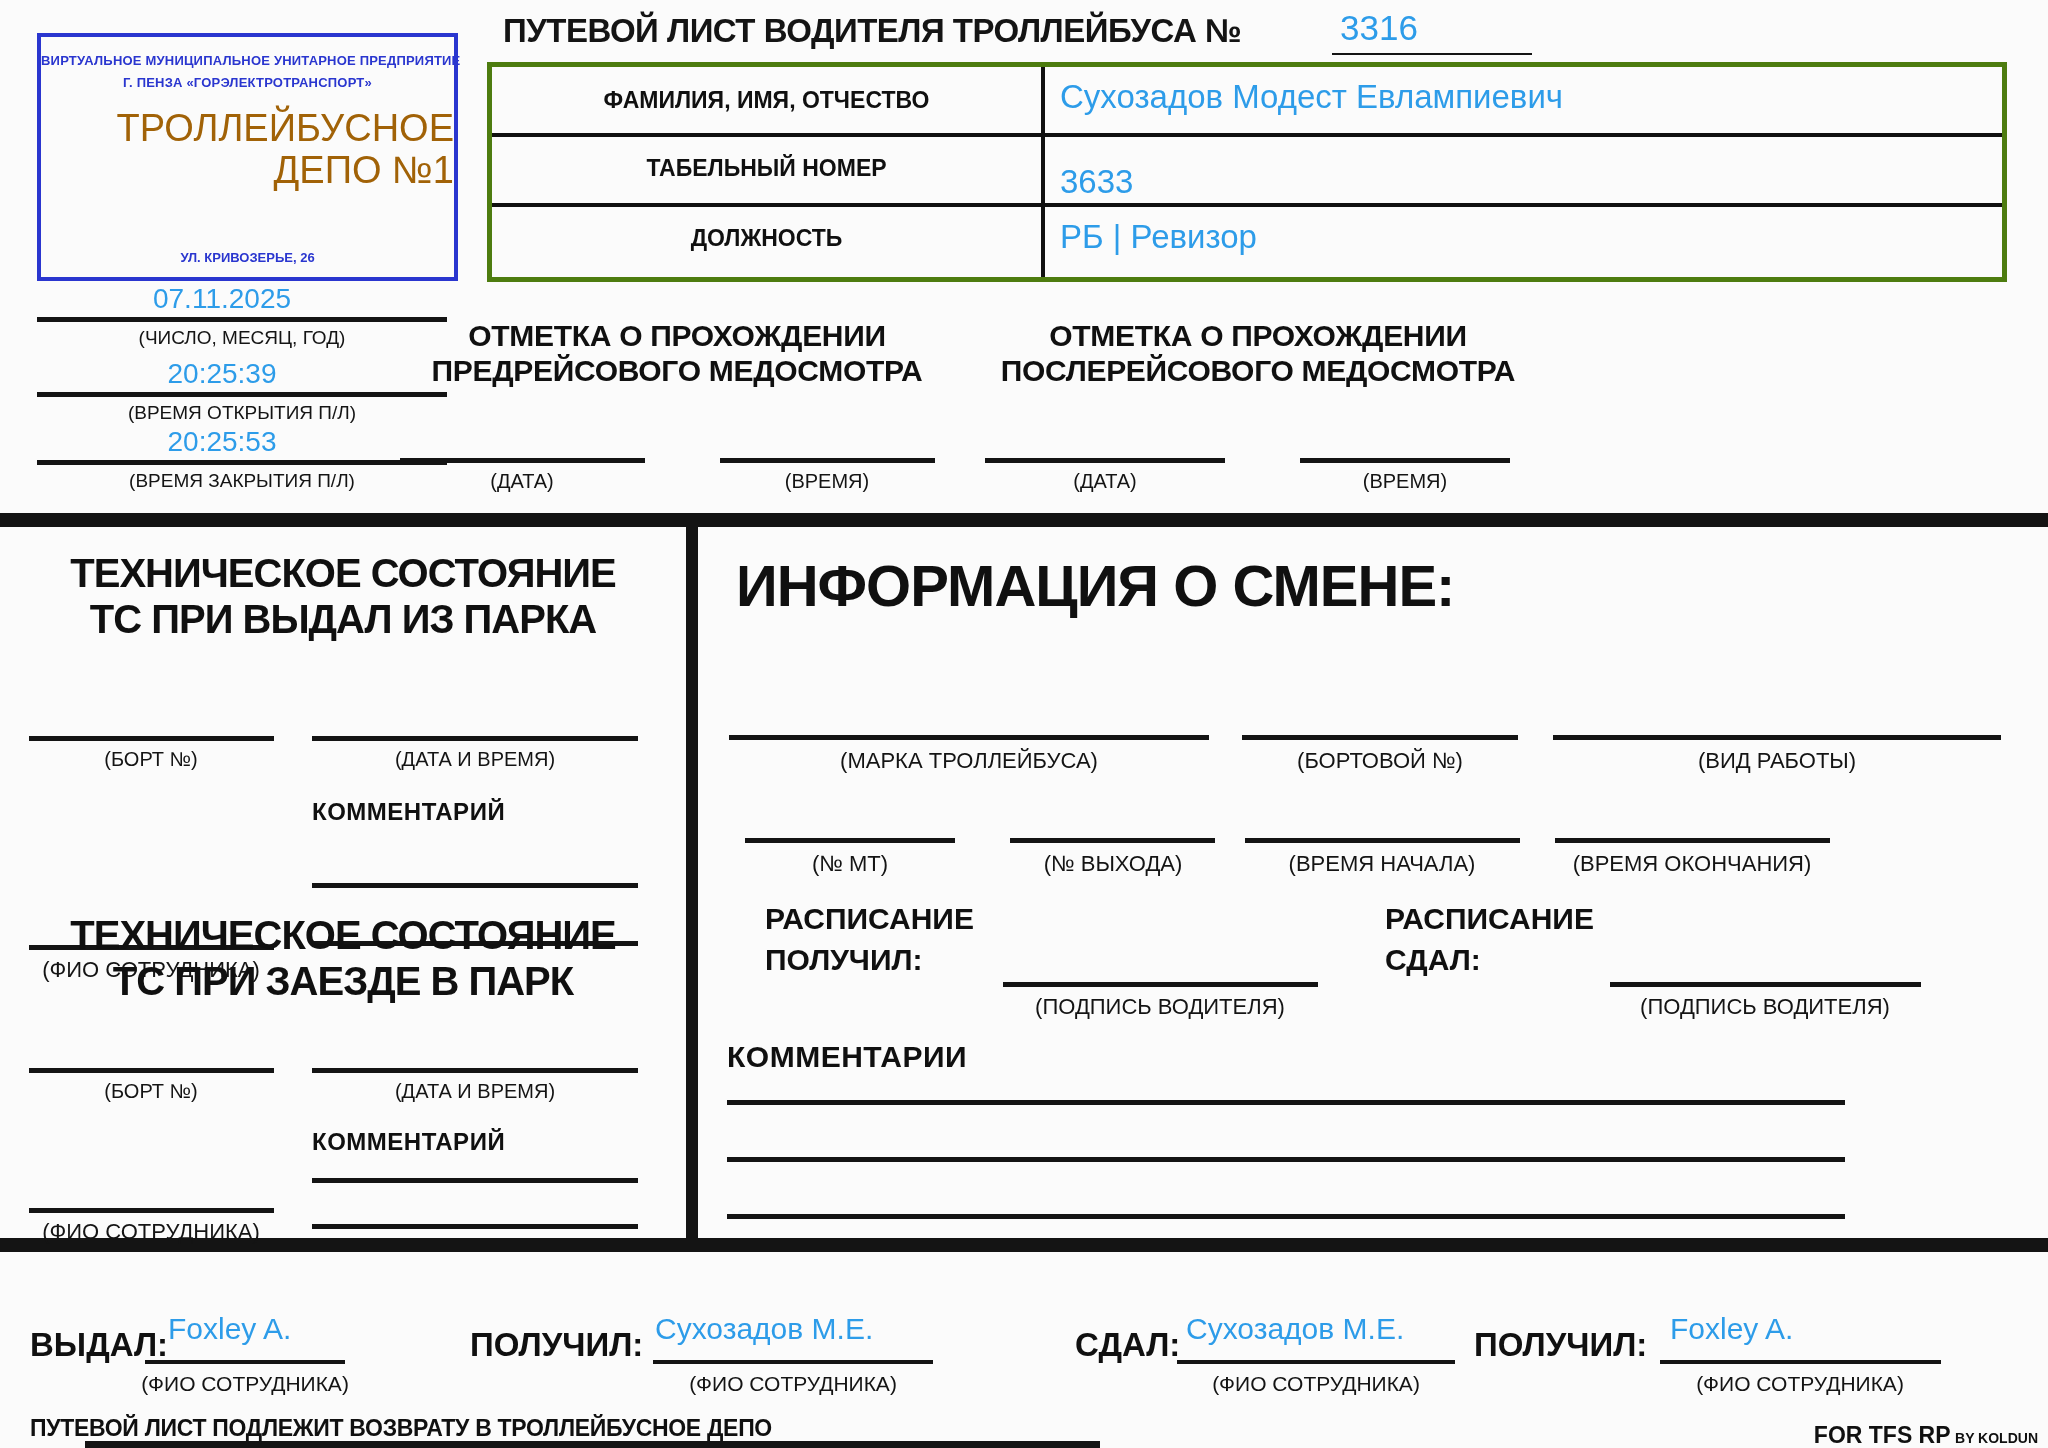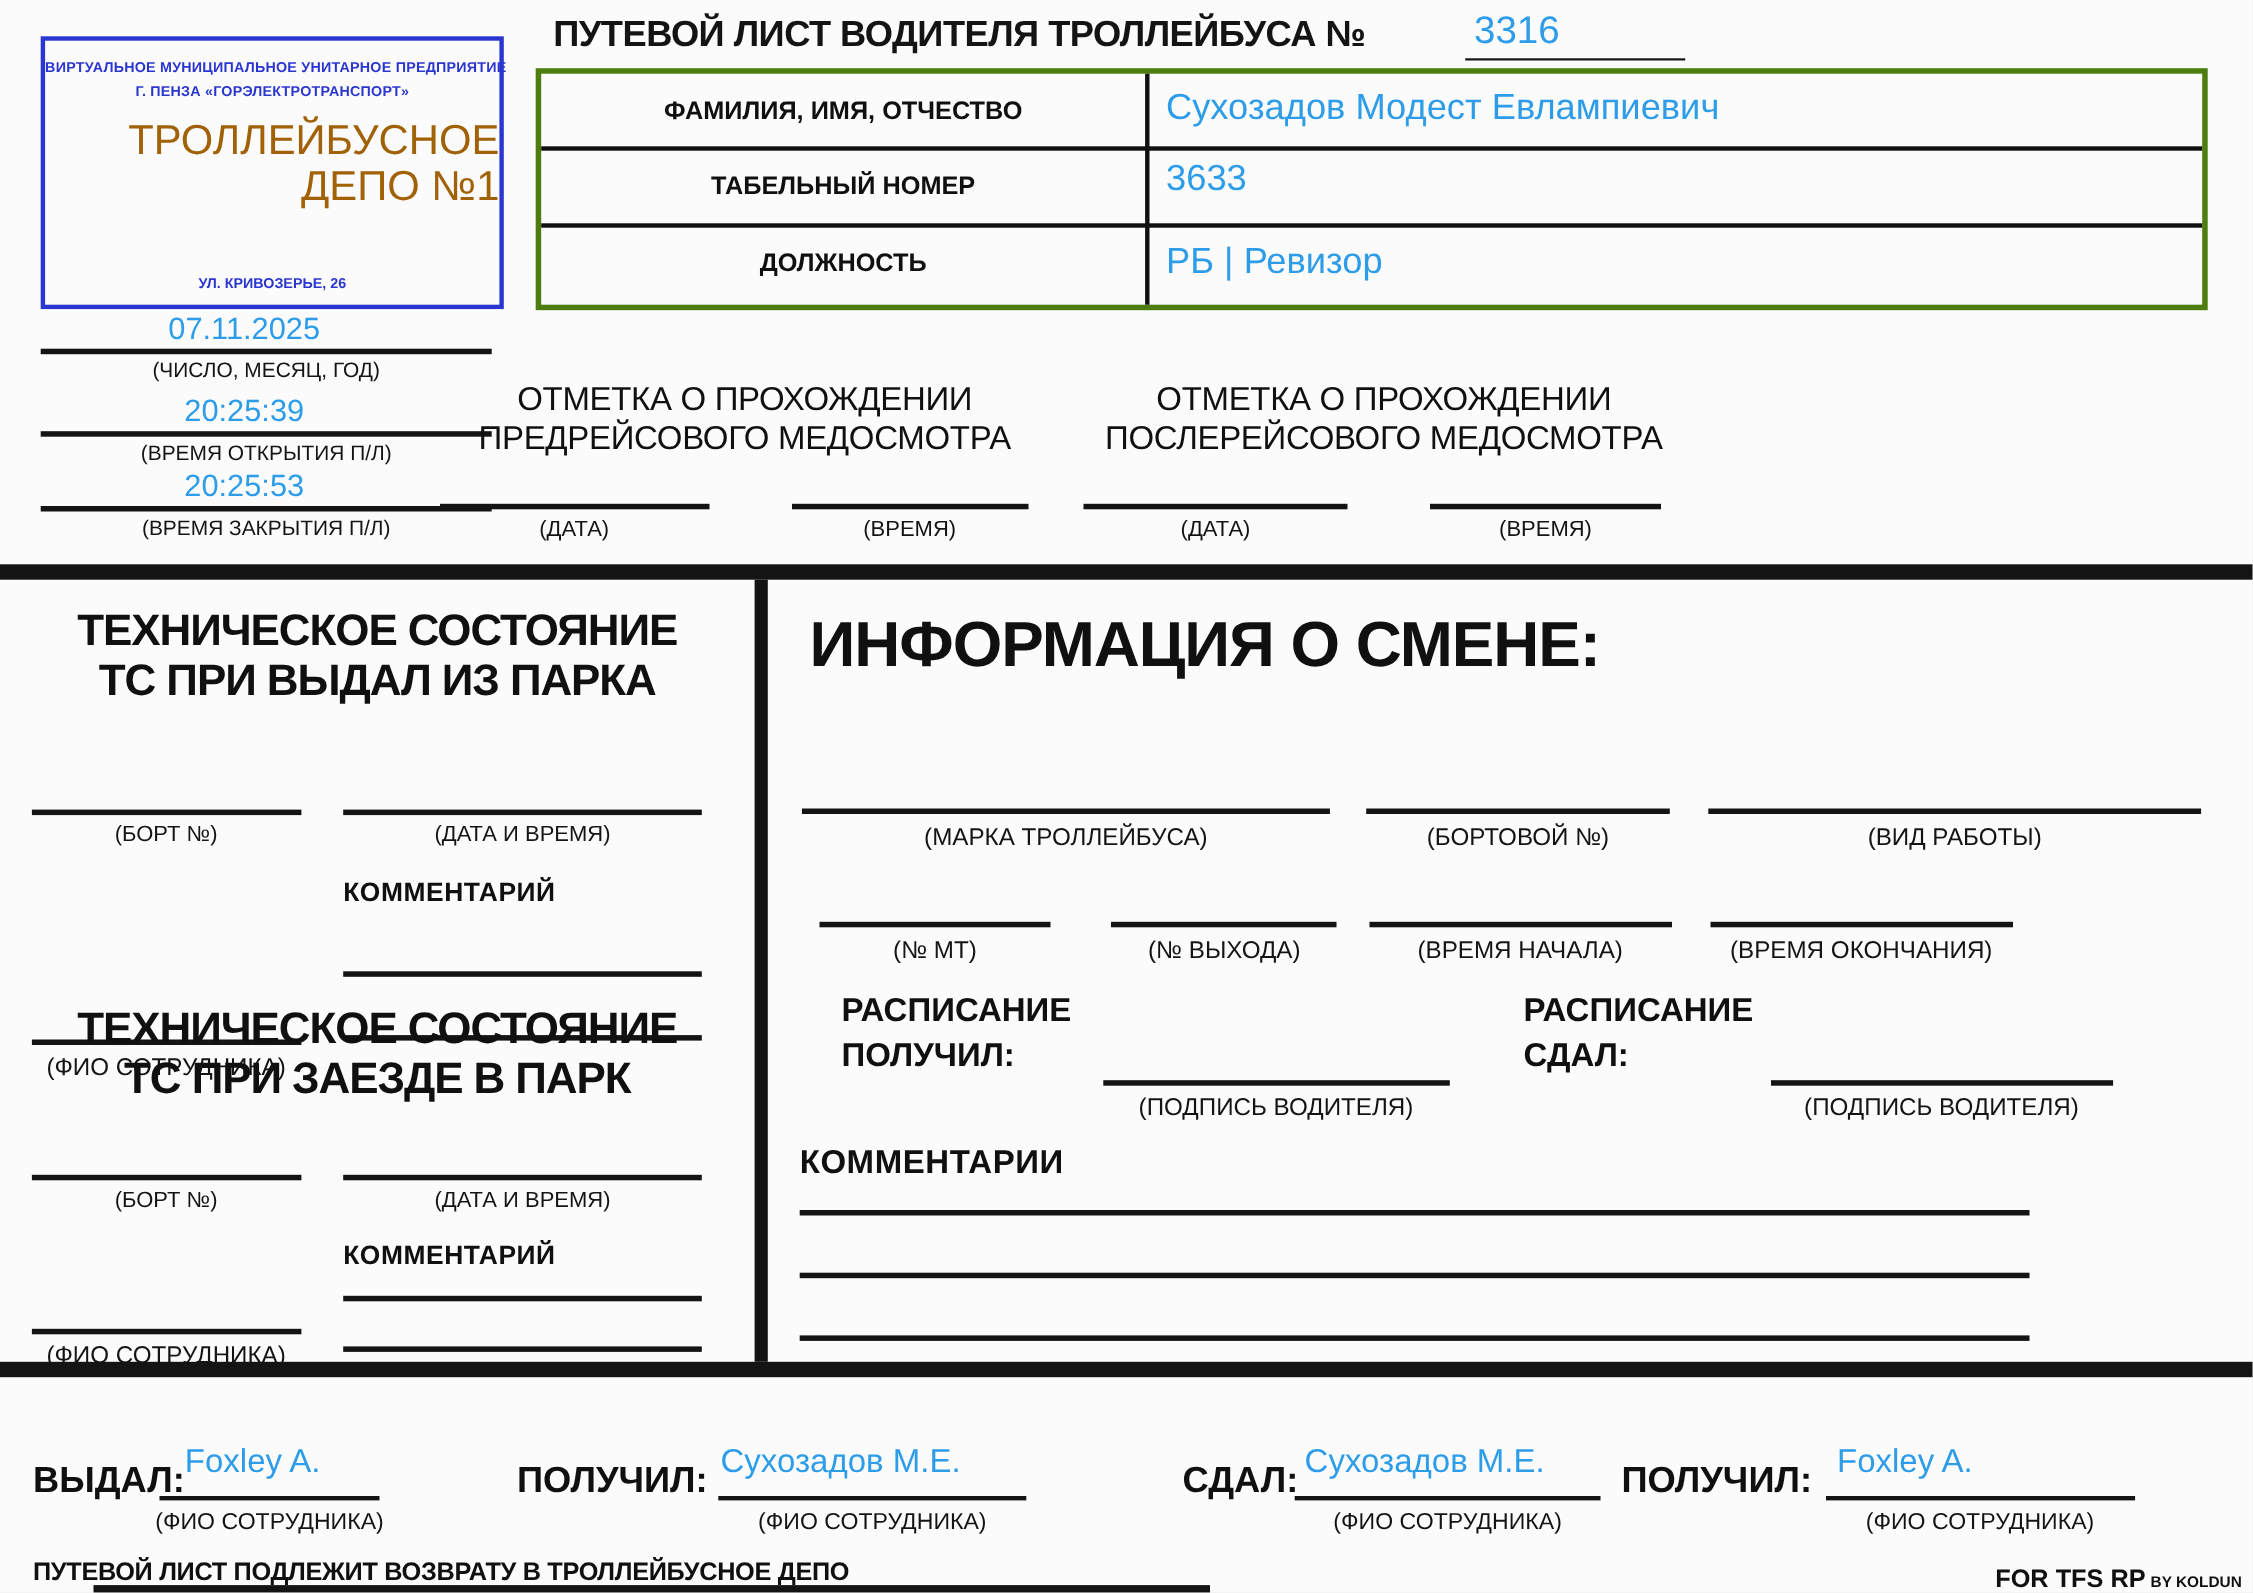--- a/index.html
+++ b/index.html
@@ -22,21 +22,21 @@
   .s-depot{position:absolute;left:0;width:100%;text-align:right;color:#a16207;font-size:38px;white-space:nowrap;}
   .s-addr{position:absolute;left:0;bottom:12px;width:100%;text-align:center;color:#2a36cf;font-weight:bold;font-size:13px;}
   .metaval{position:absolute;transform:translateX(-50%);font-size:28px;color:#2d9ce9;white-space:nowrap;}
   .metalbl{position:absolute;transform:translateX(-50%);font-size:19px;color:#141414;white-space:nowrap;}
   
   .dtable{position:absolute;left:487px;top:62px;width:1510px;height:210px;border:5px solid #4d7c0f;}
   .dt-line-h{position:absolute;left:0;width:100%;height:4px;background:#101010;}
   .dt-line-v{position:absolute;top:0;height:100%;width:4px;background:#101010;left:549px;}
   .dt-lbl{position:absolute;width:549px;text-align:center;font-weight:bold;font-size:23px;color:#101010;}
   .dt-val{position:absolute;left:568px;font-size:33px;color:#2d9ce9;white-space:nowrap;}
-  .medh{position:absolute;transform:translateX(-50%);text-align:left;font-weight:normal;font-size:30px;line-height:35px;color:#101010;white-space:nowrap;letter-spacing:-.3px;margin-top:28px;}
+  .medh{position:absolute;transform:translateX(-50%);text-align:left;font-weight:bold;font-size:30px;line-height:35px;color:#101010;white-space:nowrap;letter-spacing:-.3px;}
   .techh{position:absolute;left:0;width:686px;text-align:center;font-weight:bold;font-size:40px;line-height:46px;color:#101010;letter-spacing:-1px;white-space:nowrap;}
   .divband{position:absolute;left:0;width:2048px;height:14px;background:#141414;}
   .vdiv{position:absolute;left:686px;top:527px;width:12px;height:711px;background:#141414;}
   .comlbl{position:absolute;font-weight:bold;font-size:24px;color:#101010;letter-spacing:.5px;white-space:nowrap;}
   .infot{position:absolute;left:736px;top:552px;font-weight:bold;font-size:58px;letter-spacing:-1px;color:#101010;white-space:nowrap;}
   .rasp{position:absolute;font-weight:bold;font-size:30px;line-height:41px;color:#101010;white-space:nowrap;}
   .ft-lbl{position:absolute;font-weight:bold;font-size:33px;color:#101010;white-space:nowrap;}
   .ft-name{position:absolute;font-size:30px;color:#2d9ce9;white-space:nowrap;}
   .note{position:absolute;left:30px;top:1415px;font-weight:bold;font-size:23px;letter-spacing:-.3px;color:#101010;white-space:nowrap;}
   .wm{position:absolute;right:10px;top:1422px;font-weight:bold;color:#101010;white-space:nowrap;}
@@ -71,21 +71,21 @@
   <div class="abs blue nw" style="left:1340px;top:8px;font-size:35px">3316</div>
   <div class="hl thin" style="left:1332px;top:53px;width:200px"></div>
 
   <div class="dtable">
     <div class="dt-line-h" style="top:66px"></div>
     <div class="dt-line-h" style="top:136px"></div>
     <div class="dt-line-v"></div>
     <div class="dt-lbl" style="top:20px">ФАМИЛИЯ, ИМЯ, ОТЧЕСТВО</div>
     <div class="dt-val" style="top:11px">Сухозадов Модест Евлампиевич</div>
     <div class="dt-lbl" style="top:88px">ТАБЕЛЬНЫЙ НОМЕР</div>
-    <div class="dt-val" style="top:76px">3633</div>
+    <div class="dt-val" style="top:96px">3633</div>
     <div class="dt-lbl" style="top:158px">ДОЛЖНОСТЬ</div>
     <div class="dt-val" style="top:151px">РБ | Ревизор</div>
   </div>
 
   <div class="medh" style="left:677px;top:318px">ОТМЕТКА О ПРОХОЖДЕНИИ</div>
   <div class="medh" style="left:677px;top:353px">ПРЕДРЕЙСОВОГО МЕДОСМОТРА</div>
   <div class="hl" style="left:400px;top:458px;width:245px"></div>
   <div class="clbl" style="left:522px;top:470px">(ДАТА)</div>
   <div class="hl" style="left:720px;top:458px;width:215px"></div>
   <div class="clbl" style="left:827px;top:470px">(ВРЕМЯ)</div>

